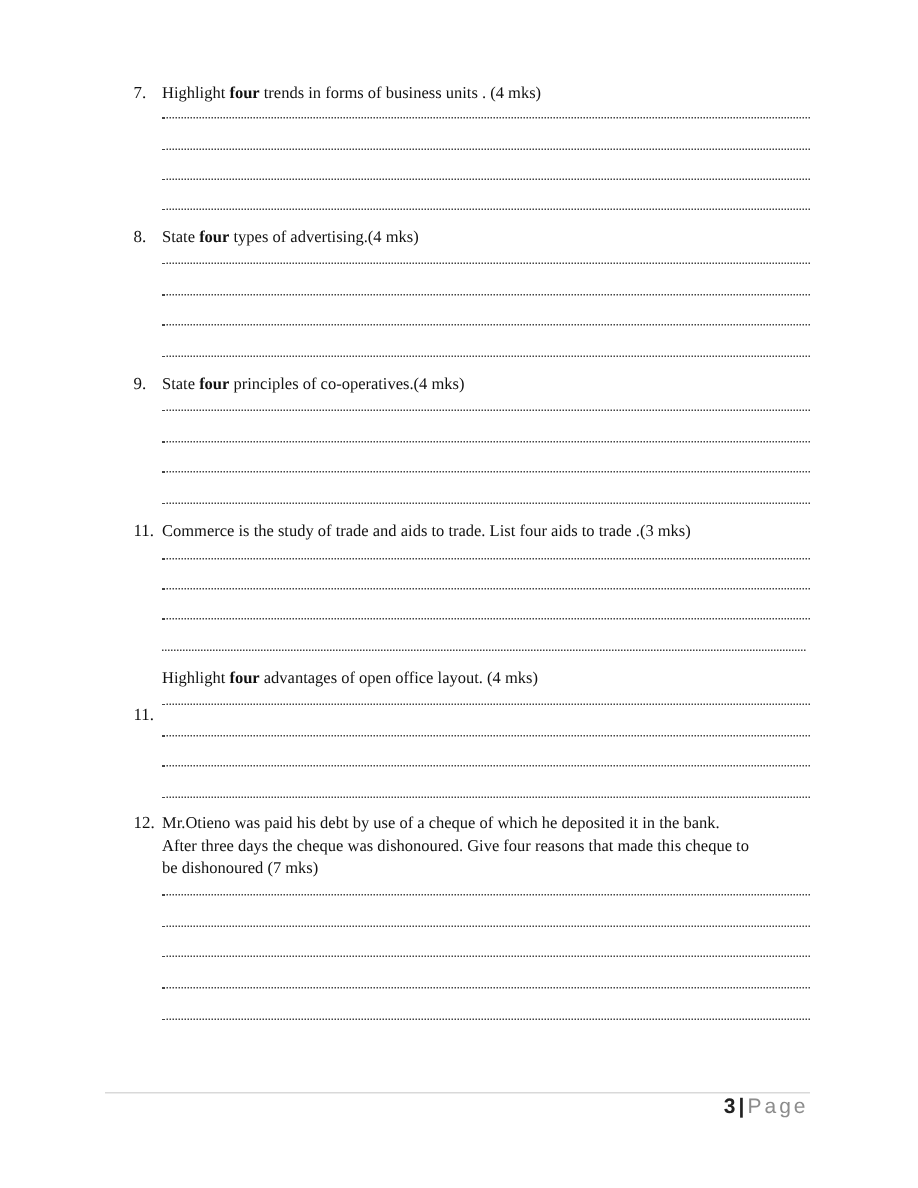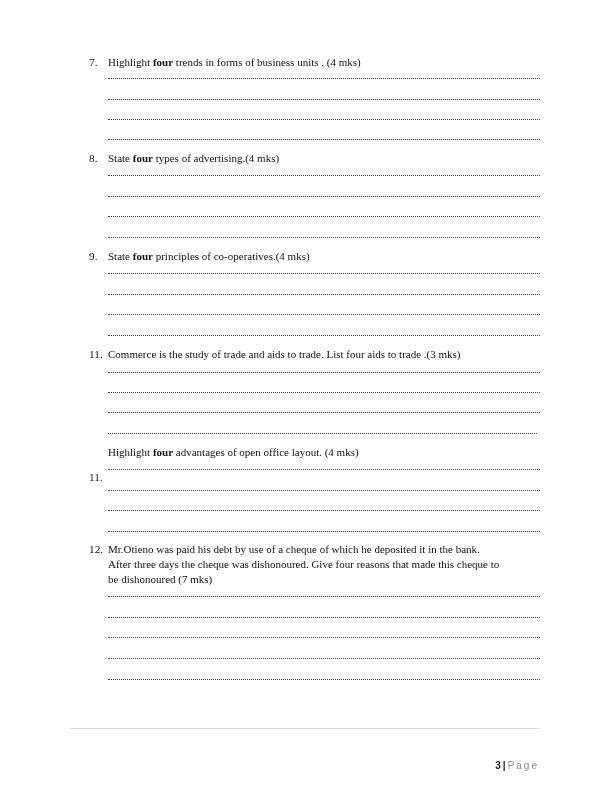--- a/index.html
+++ b/index.html
@@ -53,24 +53,23 @@
     top: 728px;
     width: 470px;
     height: 0;
     border-top: 1px solid #d9d9d9;
   }
   .footer {
     position: absolute;
     top: 731px;
     right: 73px;
     font-family: "Liberation Sans", "DejaVu Sans", sans-serif;
-    font-size: 10px;
+    font-size: 14px;
     line-height: 13px;
     white-space: nowrap;
-    margin-top: 28px;
   }
   .footer .pg-num { font-weight: bold; color: #222222; }
   .footer .sep { font-weight: bold; color: #222222; margin: 0 2px; }
   .footer .pg-word { color: #8c8c8c; letter-spacing: 2px; }
 </style>
 </head>
 <body>
 
 <div class="page">
 

